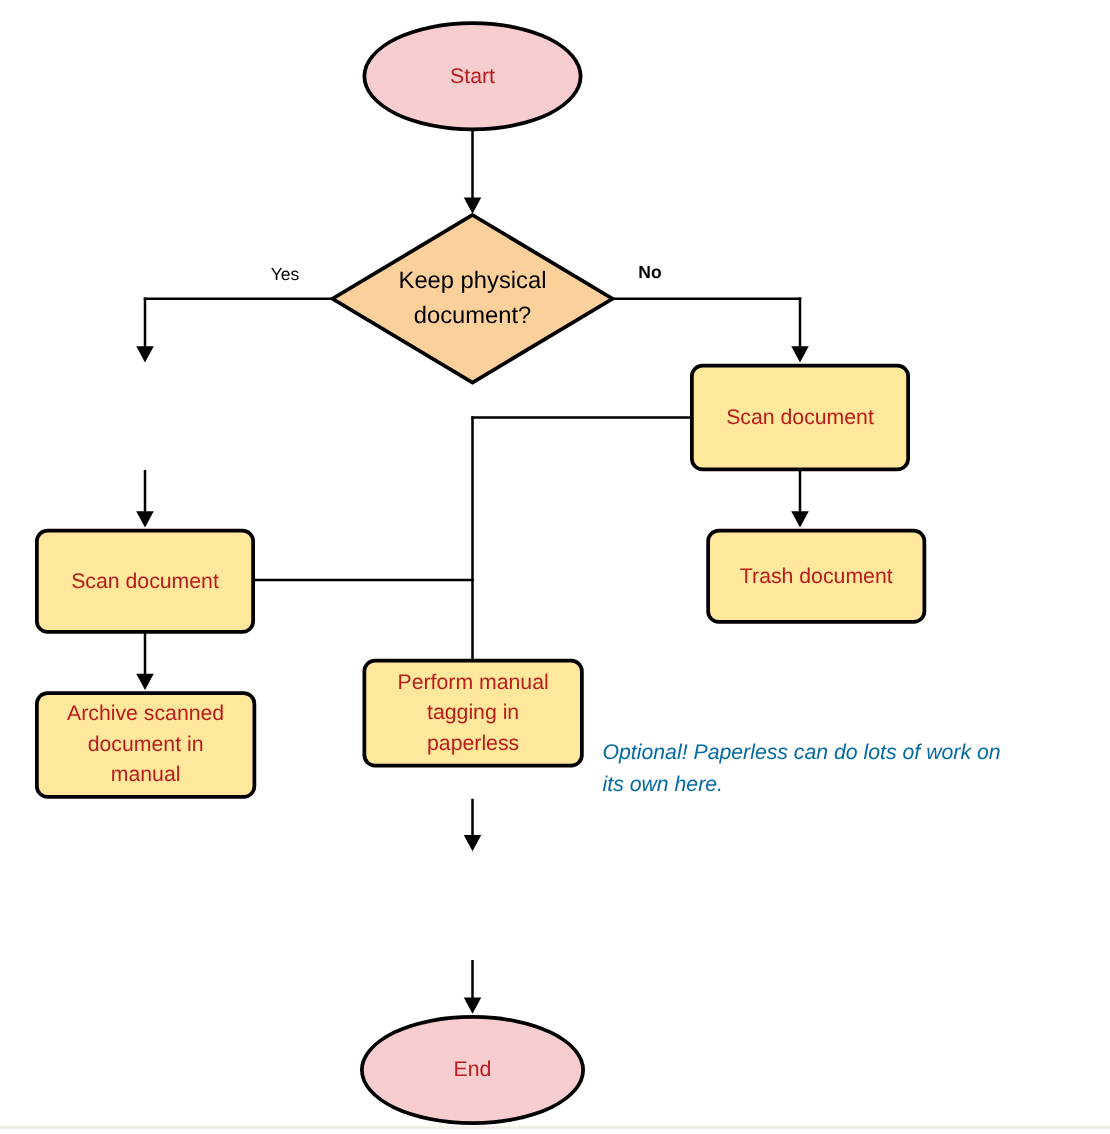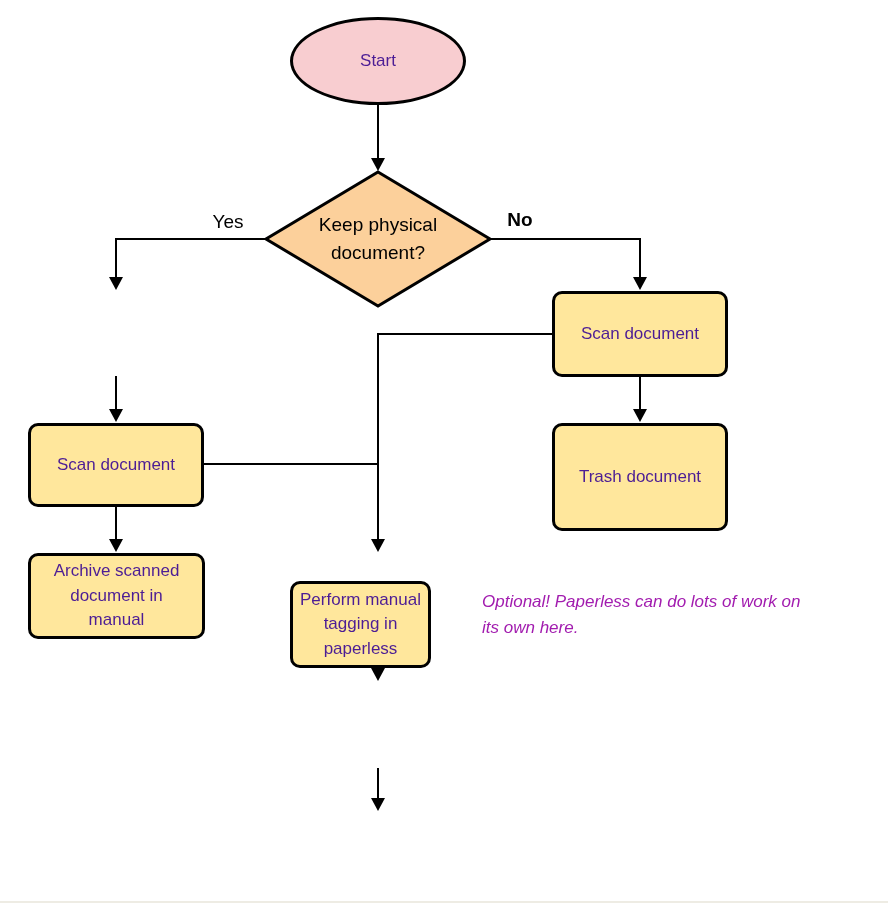--- a/index.html
+++ b/index.html
@@ -19,21 +19,21 @@
   .node {
     position: absolute;
     box-sizing: border-box;
     display: flex;
     align-items: center;
     justify-content: center;
     text-align: center;
     font-size: 17px;
     line-height: 1.45;
     white-space: pre-line;
-    color: #4c1d95;
+    color: #b91c1c;
   }
   .process {
     background: #ffe79c;
     border: 3px solid #000;
     border-radius: 10px;
   }
   .terminator {
     background: #f8cdd0;
     border: 3px solid #000;
     border-radius: 50%;
@@ -54,31 +54,31 @@
   .vline { width: 2px; }
   .arrow-down {
     position: absolute;
     width: 0; height: 0;
     border-left: 7px solid transparent;
     border-right: 7px solid transparent;
     border-top: 13px solid #000;
   }
   .edge-label {
     position: absolute;
-    font-size: 19px;
+    font-size: 14px;
     text-align: center;
     color: #000;
   }
   .annotation {
     position: absolute;
     font-size: 17px;
     font-style: italic;
     line-height: 1.55;
     white-space: pre-line;
-    color: #a21caf;
+    color: #0369a1;
   }
   .bottom-edge {
     position: absolute;
     left: 0; top: 901px;
     width: 888px; height: 2px;
     background: #eeece4;
   }
 </style>
 </head>
 <body>
@@ -129,25 +129,26 @@
 
 
   <div class="node process" style="left:28px; top:423px; width:176px; height:84px;">Scan document</div>
 
   <div class="node process" style="left:28px; top:553px; width:177px; height:86px;">Archive scanned
 document in
 manual</div>
 
   <div class="node process" style="left:552px; top:291px; width:176px; height:86px;">Scan document</div>
 
-  <div class="node process" style="left:552px; top:423px; width:176px; height:108px;">Trash document</div>
+  <div class="node process" style="left:565px; top:423px; width:176px; height:76px;">Trash document</div>
 
-  <div class="node process" style="left:290px; top:581px; width:141px; height:87px;">Perform manual
+  <div class="node process" style="left:290px; top:527px; width:177px; height:87px;">Perform manual
 tagging in
 paperless</div>
 
 
+  <div class="node terminator" style="left:288px; top:812px; width:180px; height:88px;">End</div>
 
   <div class="annotation" style="left:482px; top:589px; width:400px;">Optional! Paperless can do lots of work on
 its own here.</div>
 
   <div class="bottom-edge"></div>
 </div>
 
 </body></html>

